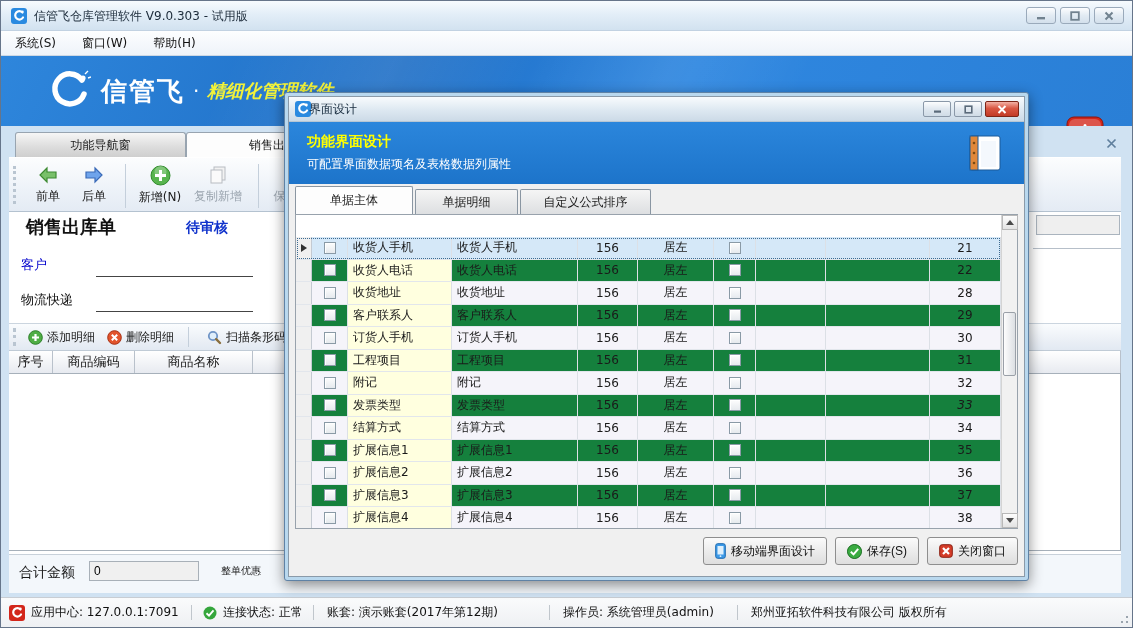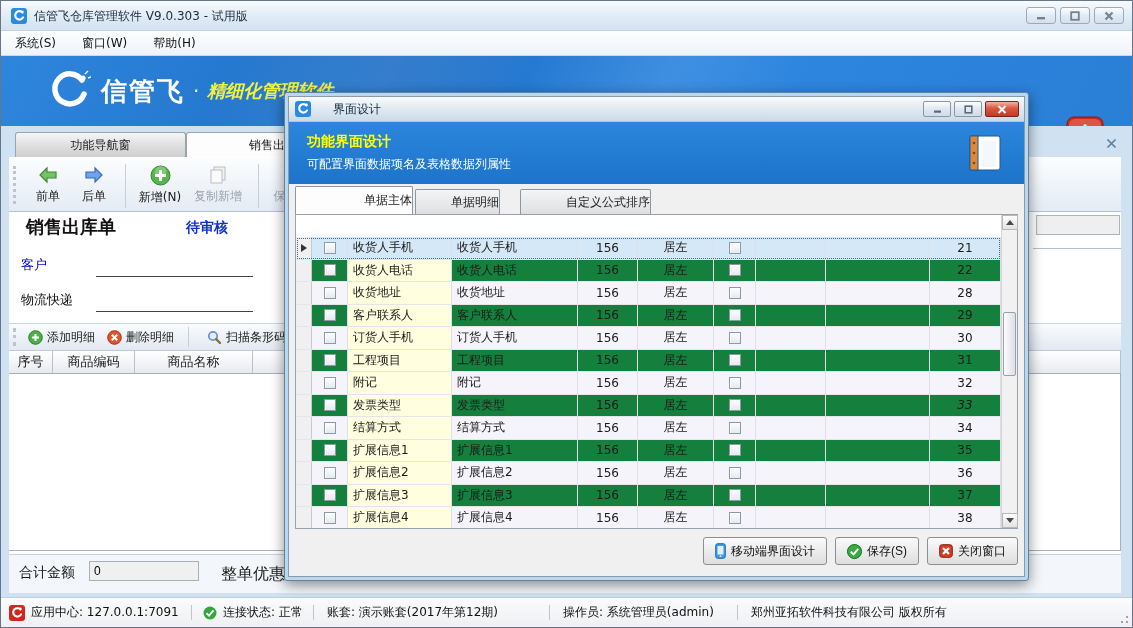--- a/index.html
+++ b/index.html
@@ -74,55 +74,55 @@
   
   .items-header { position:absolute; left:8px; top:350px; right:11px; height:23px; display:flex;
     background:linear-gradient(#ffffff,#e7eaf0); border-bottom:1px solid #a6b0ba; }
   .ih-cell { border-right:1px solid #b9c1cb; display:flex; align-items:center; justify-content:center; font-size:13px; }
   .items-body { position:absolute; left:8px; top:373px; right:11px; height:177px; background:#fff; border-right:1px solid #a6b0ba; border-bottom:1px solid #a6b0ba; }
 
   
   .footer-band { position:absolute; left:8px; top:553px; right:11px; height:39px; background:#f3f7fb; border-top:1px solid #c8d1da; }
   .total-label { position:absolute; left:10px; top:9px; font-size:14px; }
   .total-input { position:absolute; left:80px; top:6px; width:110px; height:20px; background:#f0f0f0; border:1px solid #a8b0b8; font-size:12px; padding-left:4px; }
-  .discount-label { position:absolute; left:212px; top:9px; font-size:16px; }
+  .discount-label { position:absolute; left:212px; top:9px; font-size:10px; }
 
   
   .statusbar { position:absolute; left:0; right:0; bottom:0; height:30px; background:linear-gradient(#fafbfc,#eef0f3); border-top:1px solid #c8cdd3; }
   .sb-item { position:absolute; top:0; line-height:29px; color:#111; white-space:nowrap; }
   .sb-sep { position:absolute; top:7px; width:1px; height:15px; background:#c0c6cc; }
   .sb-logo { position:absolute; left:8px; top:7px; width:16px; height:16px; }
   .sb-check { position:absolute; left:202px; top:8px; }
   .sb-grip { position:absolute; right:3px; bottom:3px; width:12px; height:12px;
     background:
       radial-gradient(circle at 10px 10px,#9aa4ae 1.2px,transparent 1.4px),
       radial-gradient(circle at 10px 5px,#9aa4ae 1.2px,transparent 1.4px),
       radial-gradient(circle at 5px 10px,#9aa4ae 1.2px,transparent 1.4px); }
 
   
   .dialog { position:absolute; left:283px; top:91px; width:745px; height:489px; z-index:10;
     border:1px solid #5f82a5; background:#b9d8ee; padding:3px; box-shadow:0 4px 14px rgba(0,0,0,.45); border-radius:3px; }
   .dlg-inner { position:relative; width:100%; height:100%; border:1px solid #8a9aa9; background:#f0f0f0; }
   .dlg-titlebar { position:absolute; left:0; top:0; right:0; height:25px;
     background:linear-gradient(#f8fbfd,#dde8f1 55%,#ccdae7); border-bottom:1px solid #b6c6d4; }
   .dlg-ico { position:absolute; left:6px; top:4px; width:16px; height:16px; }
-  .dlg-title { position:absolute; left:44px; top:0; line-height:25px; color:#15293c; }
+  .dlg-title { position:absolute; left:20px; top:0; line-height:25px; color:#15293c; }
   .dlg-btns { position:absolute; right:5px; top:4px; display:flex; gap:3px; }
   .dbtn { width:28px; height:16px; border:1px solid #8a98a8; border-radius:2px;
     background:linear-gradient(#fcfdfe,#e0e8f0 50%,#d0dce6); display:flex; align-items:center; justify-content:center; }
   .dbtn.close { width:34px; background:linear-gradient(#f3b2a5,#d95743 45%,#c23a26); border-color:#7d2517; }
 
   .dlg-banner { position:absolute; left:0; top:25px; right:0; height:62px;
     background:linear-gradient(#2b86dc,#1d74ca); }
   .dlg-banner-title { position:absolute; left:18px; top:11px; color:#ffff00; font-weight:bold; font-size:14px; }
   .dlg-banner-sub { position:absolute; left:18px; top:34px; color:#fff; font-size:12px; }
   .dlg-banner-icon { position:absolute; right:22px; top:12px; }
 
   .dlg-tabs { position:absolute; left:0; top:87px; right:0; height:30px; }
-  .dtab { position:absolute; text-align:right; border:1px solid #8a96a2; border-bottom:none; border-radius:2px 2px 0 0;
+  .dtab { position:absolute; text-align:center; border:1px solid #8a96a2; border-bottom:none; border-radius:2px 2px 0 0;
     background:linear-gradient(#f5f5f5,#dddfe1); }
   .dtab.active { background:#fdfdfd; z-index:2; }
 
   .dlg-tablewrap { position:absolute; left:6px; top:117px; width:723px; height:315px; border:1px solid #98a2ac; background:#fff; }
   .dlg-thead { position:absolute; left:0; top:0; height:22px; display:flex; width:705px; }
   .hcell { background:linear-gradient(#ffffff,#e9ecf1); border-right:1px solid #c4cad2; border-bottom:1px solid #9aa4ae;
     display:flex; align-items:center; justify-content:center; font-size:12px; color:#222; white-space:nowrap; overflow:hidden; }
   .sort-arrow { font-size:8px; margin-left:3px; color:#333; }
   .dlg-tbody { position:absolute; left:0; top:22px; width:705px; height:291px; overflow:hidden; }
   .drow { display:flex; height:22.5px; border-bottom:1px solid #e2e6ec; }
@@ -391,21 +391,21 @@
           <rect x="2" y="2" width="8" height="34" fill="#e0883a" stroke="#1a5a9a"></rect>
           <circle cx="6" cy="9" r="1.3" fill="#7a4a14"></circle>
             <circle cx="6" cy="19" r="1.3" fill="#7a4a14"></circle>
             <circle cx="6" cy="29" r="1.3" fill="#7a4a14"></circle>
           <rect x="13" y="7" width="15" height="26" fill="#f4f8fd"></rect>
         </svg>
       </div>
 
       <div class="dlg-tabs">
         <div class="dtab active" style="left:6px; width:118px; top:2px; height:28px; line-height:27px;">单据主体</div>
-        <div class="dtab" style="left:126px; width:85px; top:5px; height:25px; line-height:24px;">单据明细</div>
+        <div class="dtab" style="left:126px; width:103px; top:5px; height:25px; line-height:24px;">单据明细</div>
         <div class="dtab" style="left:231px; width:131px; top:5px; height:25px; line-height:24px;">自定义公式排序</div>
       </div>
 
       <div class="dlg-tablewrap">
         <div class="dlg-tbody" id="dlg-tbody">
             <div class="drow sel">
               <div class="bcell indcell" style="width: 16px;">
                 <span class="row-arrow"></span>
               </div>
               <div class="bcell center" style="width: 36px;">

